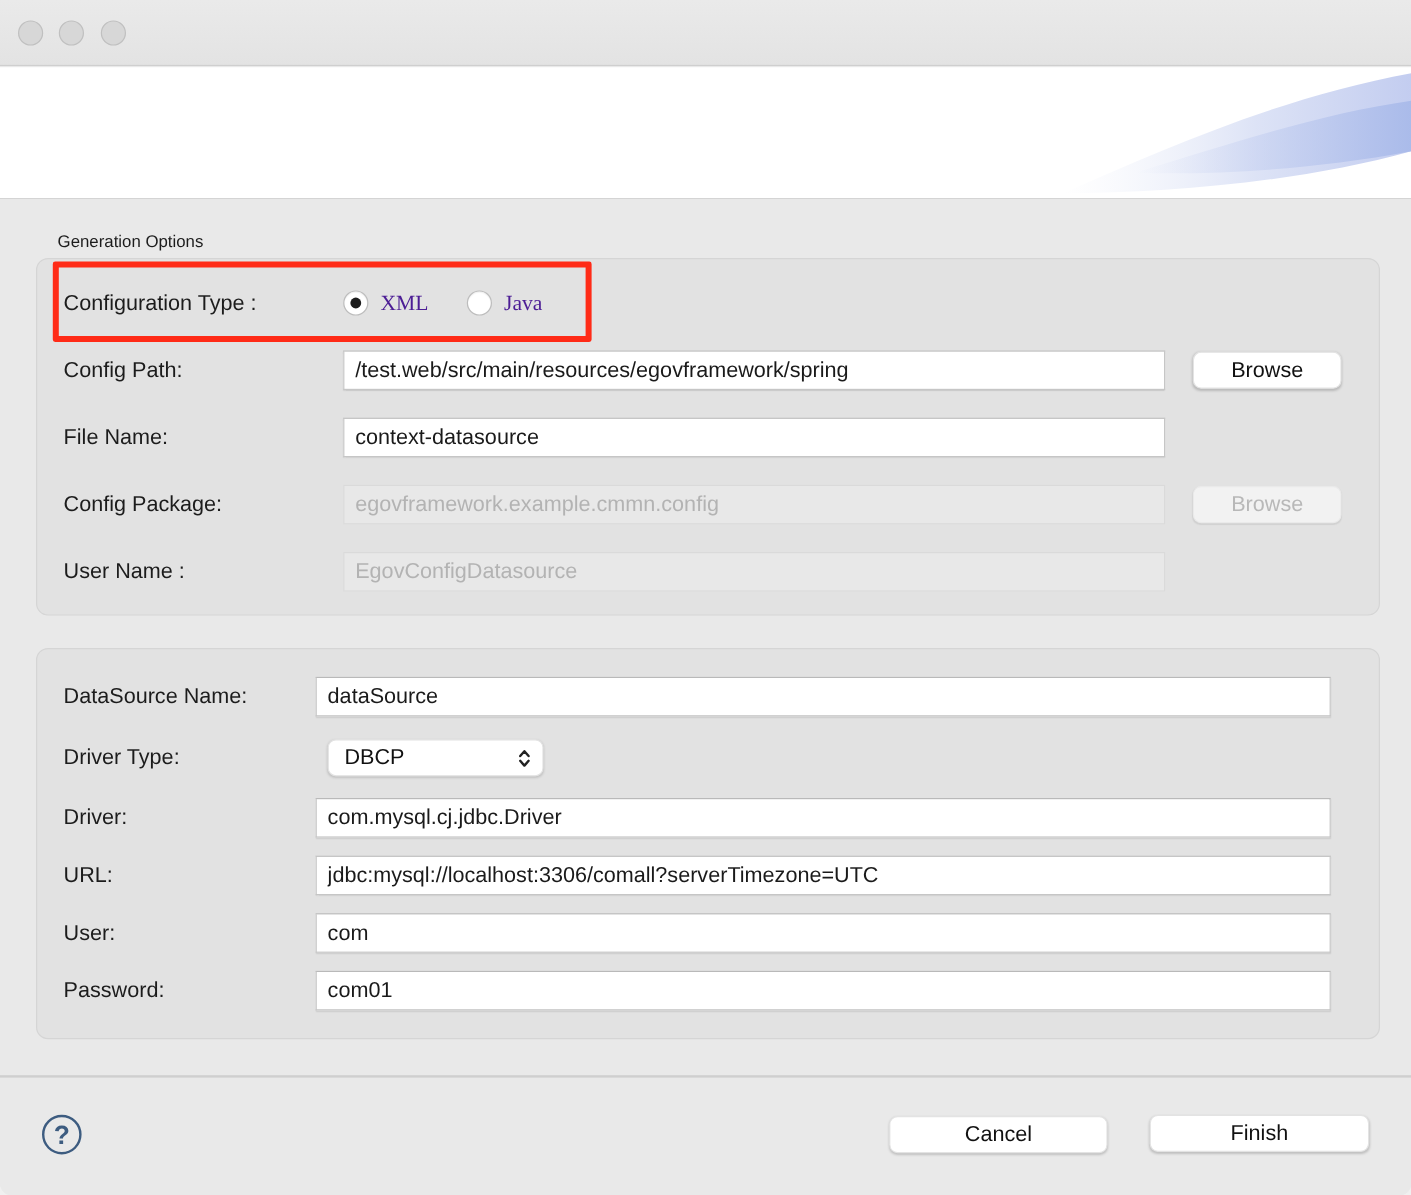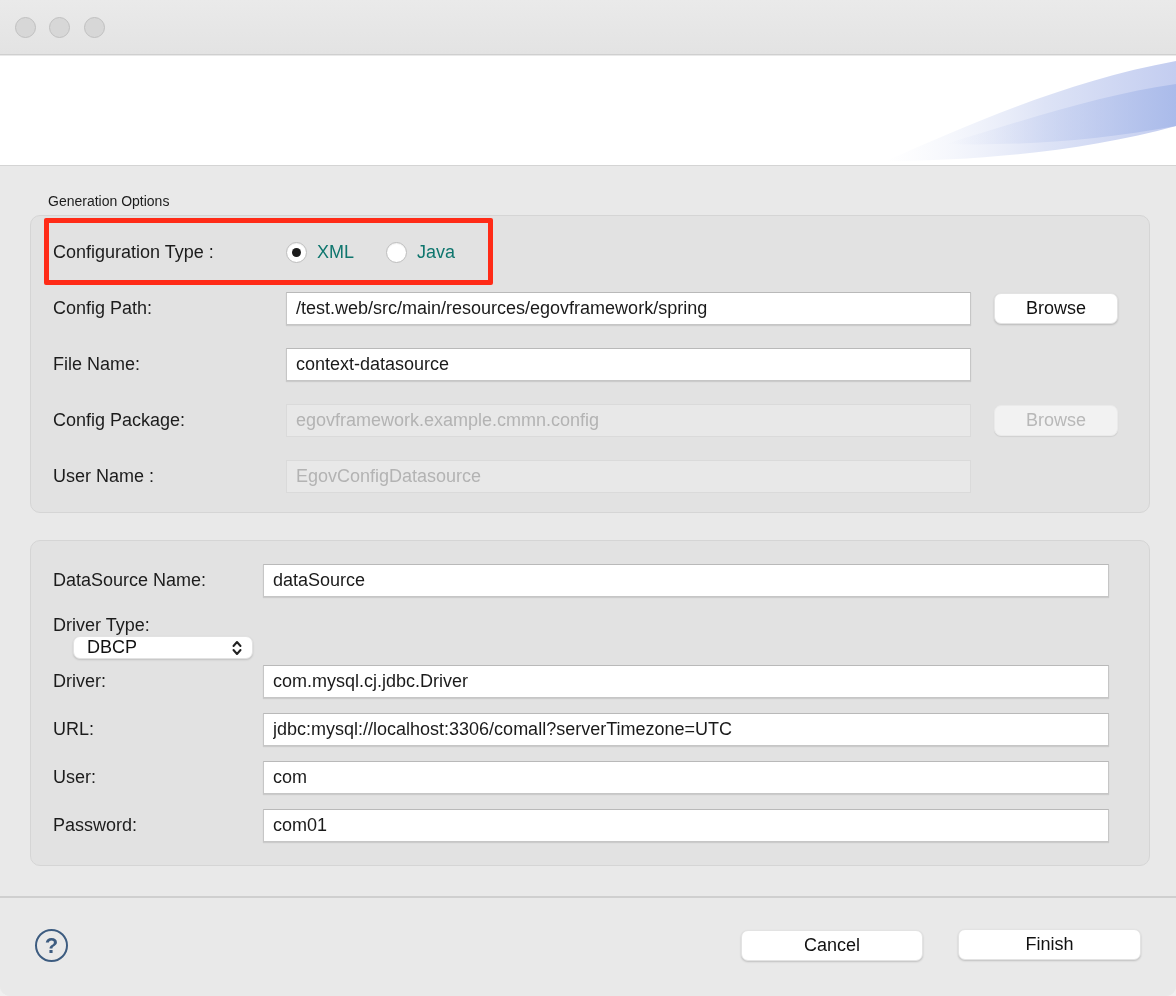--- a/index.html
+++ b/index.html
@@ -72,21 +72,21 @@
   .browse-btn { width:124px; margin-left:23px; }
   .btn:disabled { background:#f2f2f2; color:#b8b8b8; box-shadow:0 1px 1px rgba(0,0,0,.08); border-color:#eaeaea; }
   
   .radio-group { display:flex; align-items:center; gap:10px; }
   .radio {
     width:21px; height:21px; border-radius:50%; background:#fff;
     border:1px solid #bdbdbd; box-shadow:inset 0 1px 1px rgba(0,0,0,.06);
     display:inline-flex; align-items:center; justify-content:center; cursor:pointer; flex:0 0 auto;
   }
   .radio .dot { width:9px; height:9px; border-radius:50%; background:#1c1c1c; }
-  .radio-label { font-size:18px; color:#0f766e; margin-right:22px; }
+  .radio-label { font-size:18px; color:#4c1d95; margin-right:22px;font-family:Liberation Serif, serif; }
   
   .dropdown {
     margin-left:10px; width:180px; height:31px; background:#fff; border-radius:7px;
     border:1px solid #e2e2e2; box-shadow:0 1px 2px rgba(0,0,0,.15);
     display:flex; align-items:center; padding:0 9px 0 13px; cursor:pointer;
   }
   .dropdown .dval { font-size:18px; color:#111; flex:1 1 auto; }
   
   .footerbar {
     position:absolute; left:0; top:896px; width:1176px; height:100px;
@@ -174,21 +174,21 @@
       </div>
     </div>
 
     <div class="groupbox group2 g2">
 
       <div class="form-row" style="top:23px;">
         <span class="flabel">DataSource Name:</span>
         <input class="tinput w846" type="text" value="dataSource" style="">
       </div>
 
-      <div class="form-row" style="top:74px;flex-direction:column;">
+      <div class="form-row" style="top:74px;">
         <span class="flabel">Driver Type:</span>
         <span class="dropdown">
           <span class="dval">DBCP</span>
           <svg width="12" height="18" viewBox="0 0 12 18">
             <polyline points="2.5,7 6,3 9.5,7" fill="none" stroke="#222" stroke-width="2" stroke-linecap="round" stroke-linejoin="round"></polyline>
             <polyline points="2.5,11 6,15 9.5,11" fill="none" stroke="#222" stroke-width="2" stroke-linecap="round" stroke-linejoin="round"></polyline>
           </svg>
         </span>
       </div>
 

